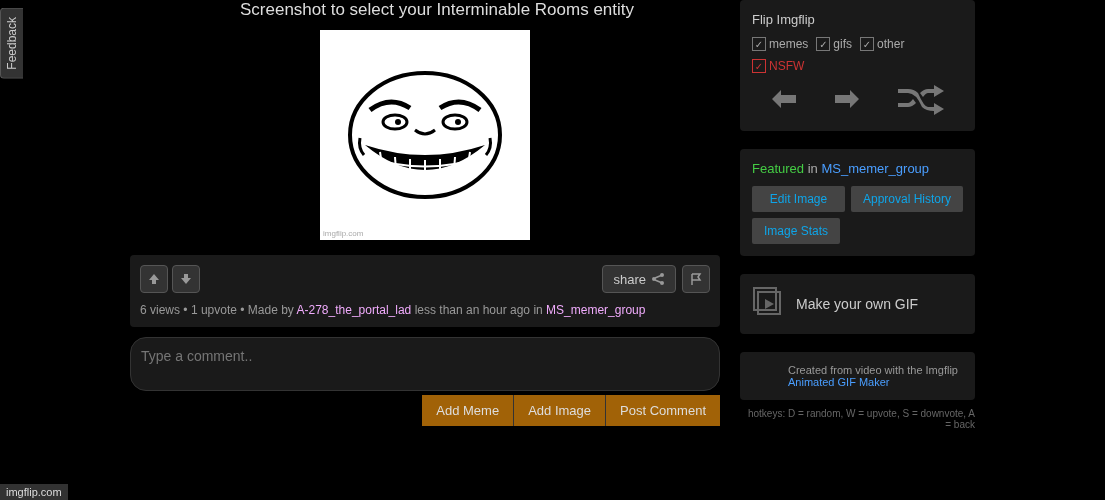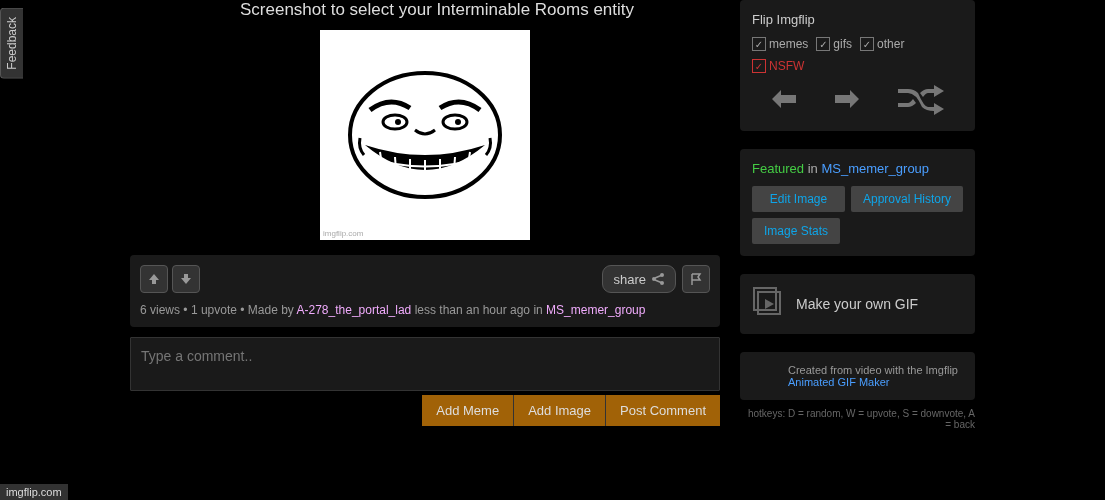--- a/index.html
+++ b/index.html
@@ -83,21 +83,21 @@
       display: flex;
       align-items: center;
       justify-content: center;
       cursor: pointer;
       color: #999;
     }
     .share-flag { display: flex; gap: 6px; }
     .share-btn {
       background: #333;
       border: 1px solid #555;
-      border-radius: 9px;
+      border-radius: 4px;
       padding: 5px 10px;
       color: #ccc;
       display: flex;
       align-items: center;
       gap: 5px;
       font-size: 13px;
       cursor: pointer;
     }
     .flag-btn {
       width: 28px;
@@ -113,21 +113,21 @@
     }
     .meta-line {
       font-size: 12px;
       color: #999;
     }
     .meta-line a { color: #f0abfc; text-decoration: none; }
     .comment-box {
       width: 100%;
       background: #1a1a1a;
       border: 1px solid #333;
-      border-radius: 1px;
+      border-radius: 16px;
       padding: 10px;
       color: #c4b5fd;
       font-size: 14px;
       min-height: 38px;
       resize: none;
       margin-top: 10px;
       font-family: Arial, sans-serif;
     }
     .comment-actions {
       display: flex;

